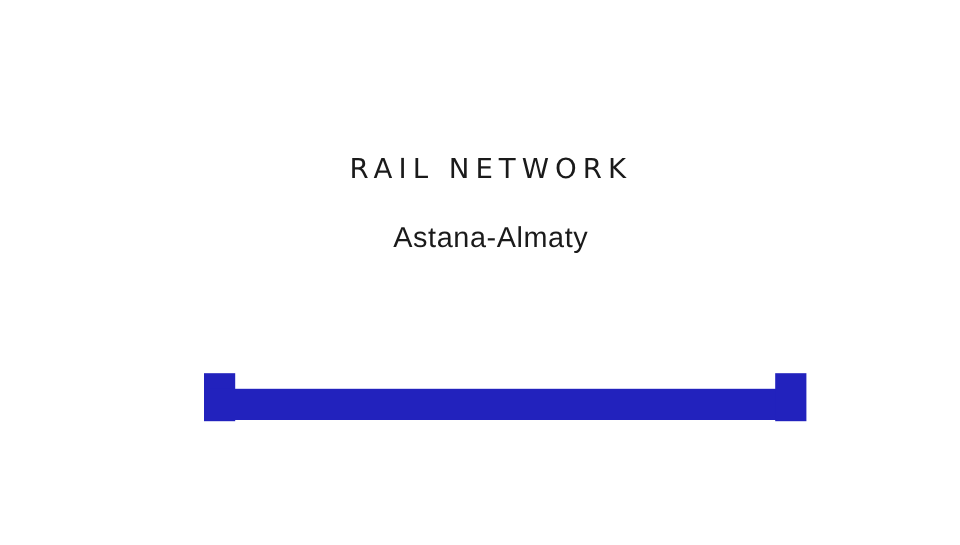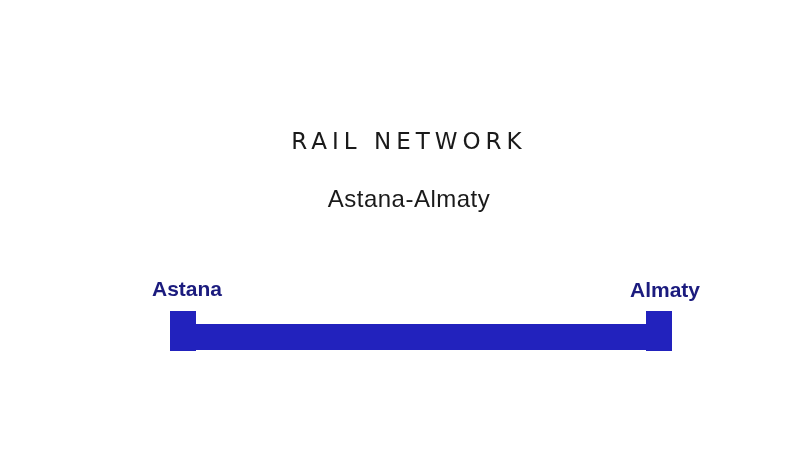--- a/index.html
+++ b/index.html
@@ -73,23 +73,21 @@
 </head>
 <body>
 
 <div class="canvas">
 
   <div class="title-block">
     <div class="title">RAIL NETWORK</div>
     <div class="subtitle">Astana-Almaty</div>
   </div>
 
-  <div class="station-label astana">Astana</div>
 
-  <div class="station-label almaty">Almaty</div>
 
   <div class="rail-edge">
     <div class="rail-cap left"></div>
     <div class="rail-bar"></div>
     <div class="rail-cap right"></div>
   </div>
 
 </div>
 
 </body></html>

